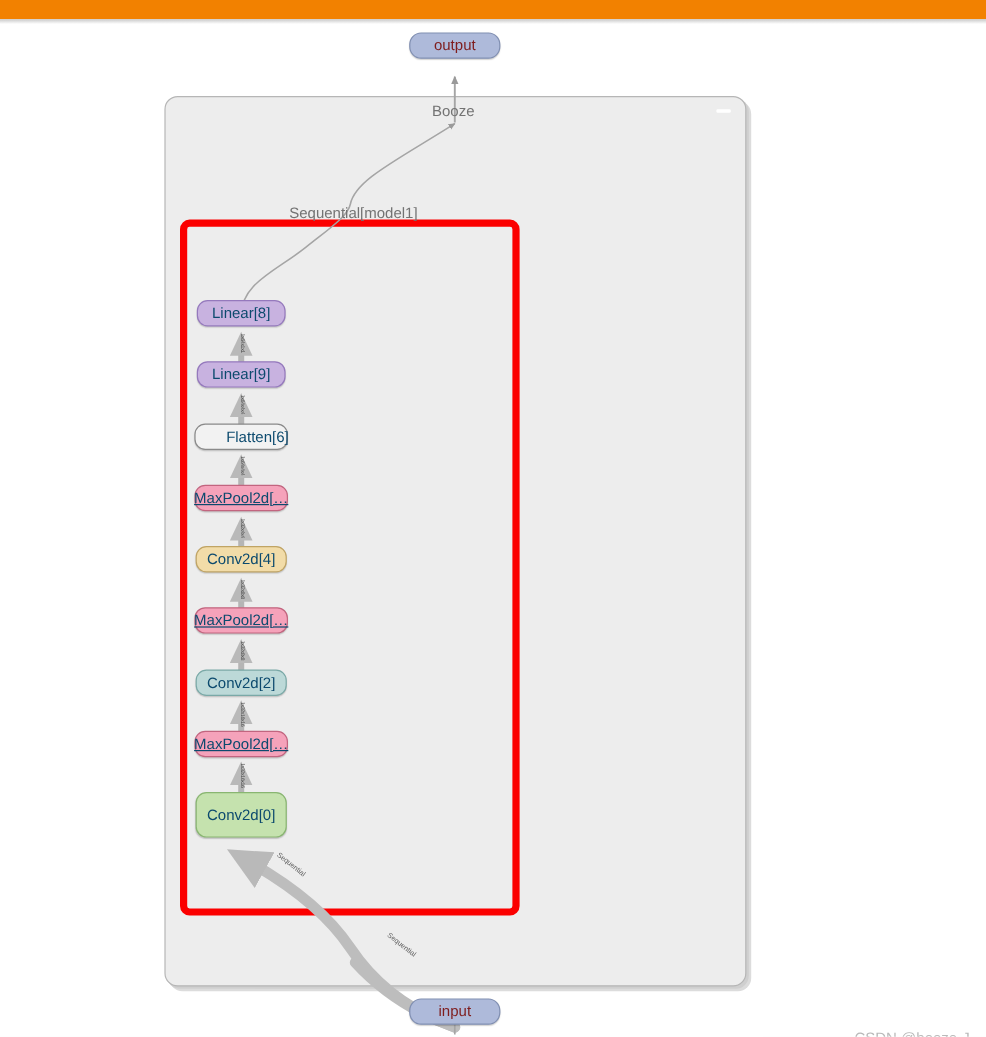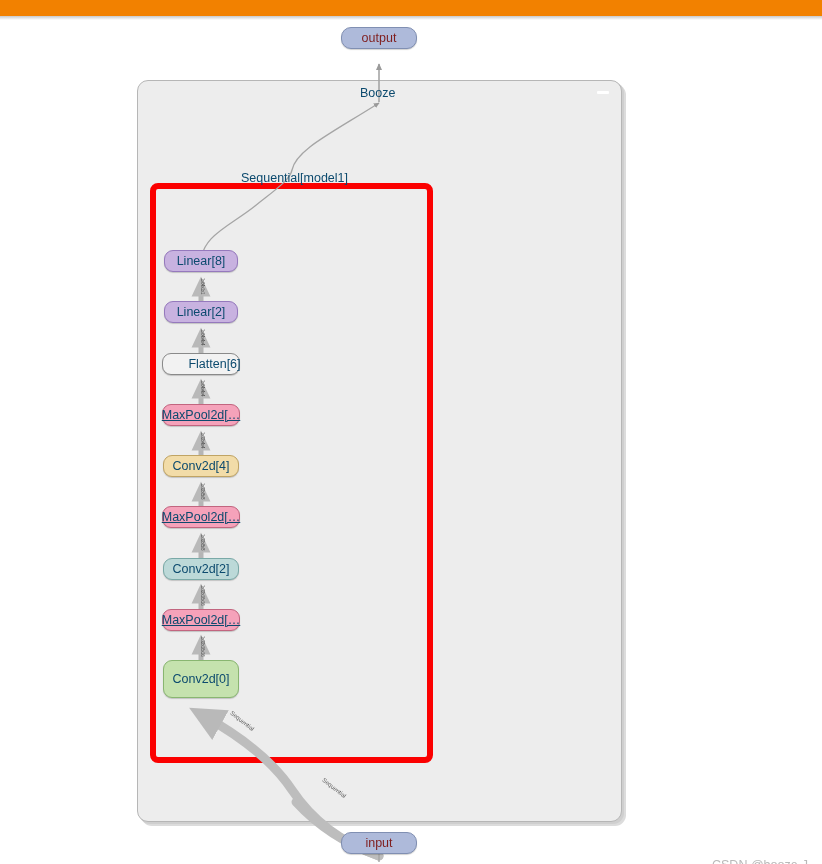--- a/index.html
+++ b/index.html
@@ -109,21 +109,21 @@
     border: 6px solid #fb0000;
     border-radius: 8px;
     box-sizing: border-box;
     background: transparent;
   }
 
   
   .graph-label {
     position: absolute;
     font-size: 12.5px;
-    color: #0c4a6e;
+    color: #737373;
     white-space: nowrap;
   }
   .watermark {
     position: absolute;
     left: 712px; top: 838px;
     font-size: 12.5px;
     color: #b9b9b9;
     white-space: nowrap;
   }
 
@@ -212,21 +212,21 @@
   </div>
   <div class="node io" style="left:341px; top:812px; width:76px; height:22px;">
     <span>input</span>
   </div>
 
   <div class="node linear" style="left:164px; top:230px; width:74px; height:22px;">
     <span>Linear[8]</span>
   </div>
 
   <div class="node linear" style="left:164px; top:281px; width:74px; height:22px;">
-    <span>Linear[2]</span>
+    <span>Linear[9]</span>
   </div>
 
   <div class="node flatten" style="left:162px; top:333px; width:78px; height:22px;">
     <span>Flatten[6]</span>
   </div>
 
   <div class="node maxpool" style="left:162px; top:384px; width:78px; height:22px;">
     <span>MaxPool2d[…</span>
   </div>
 

